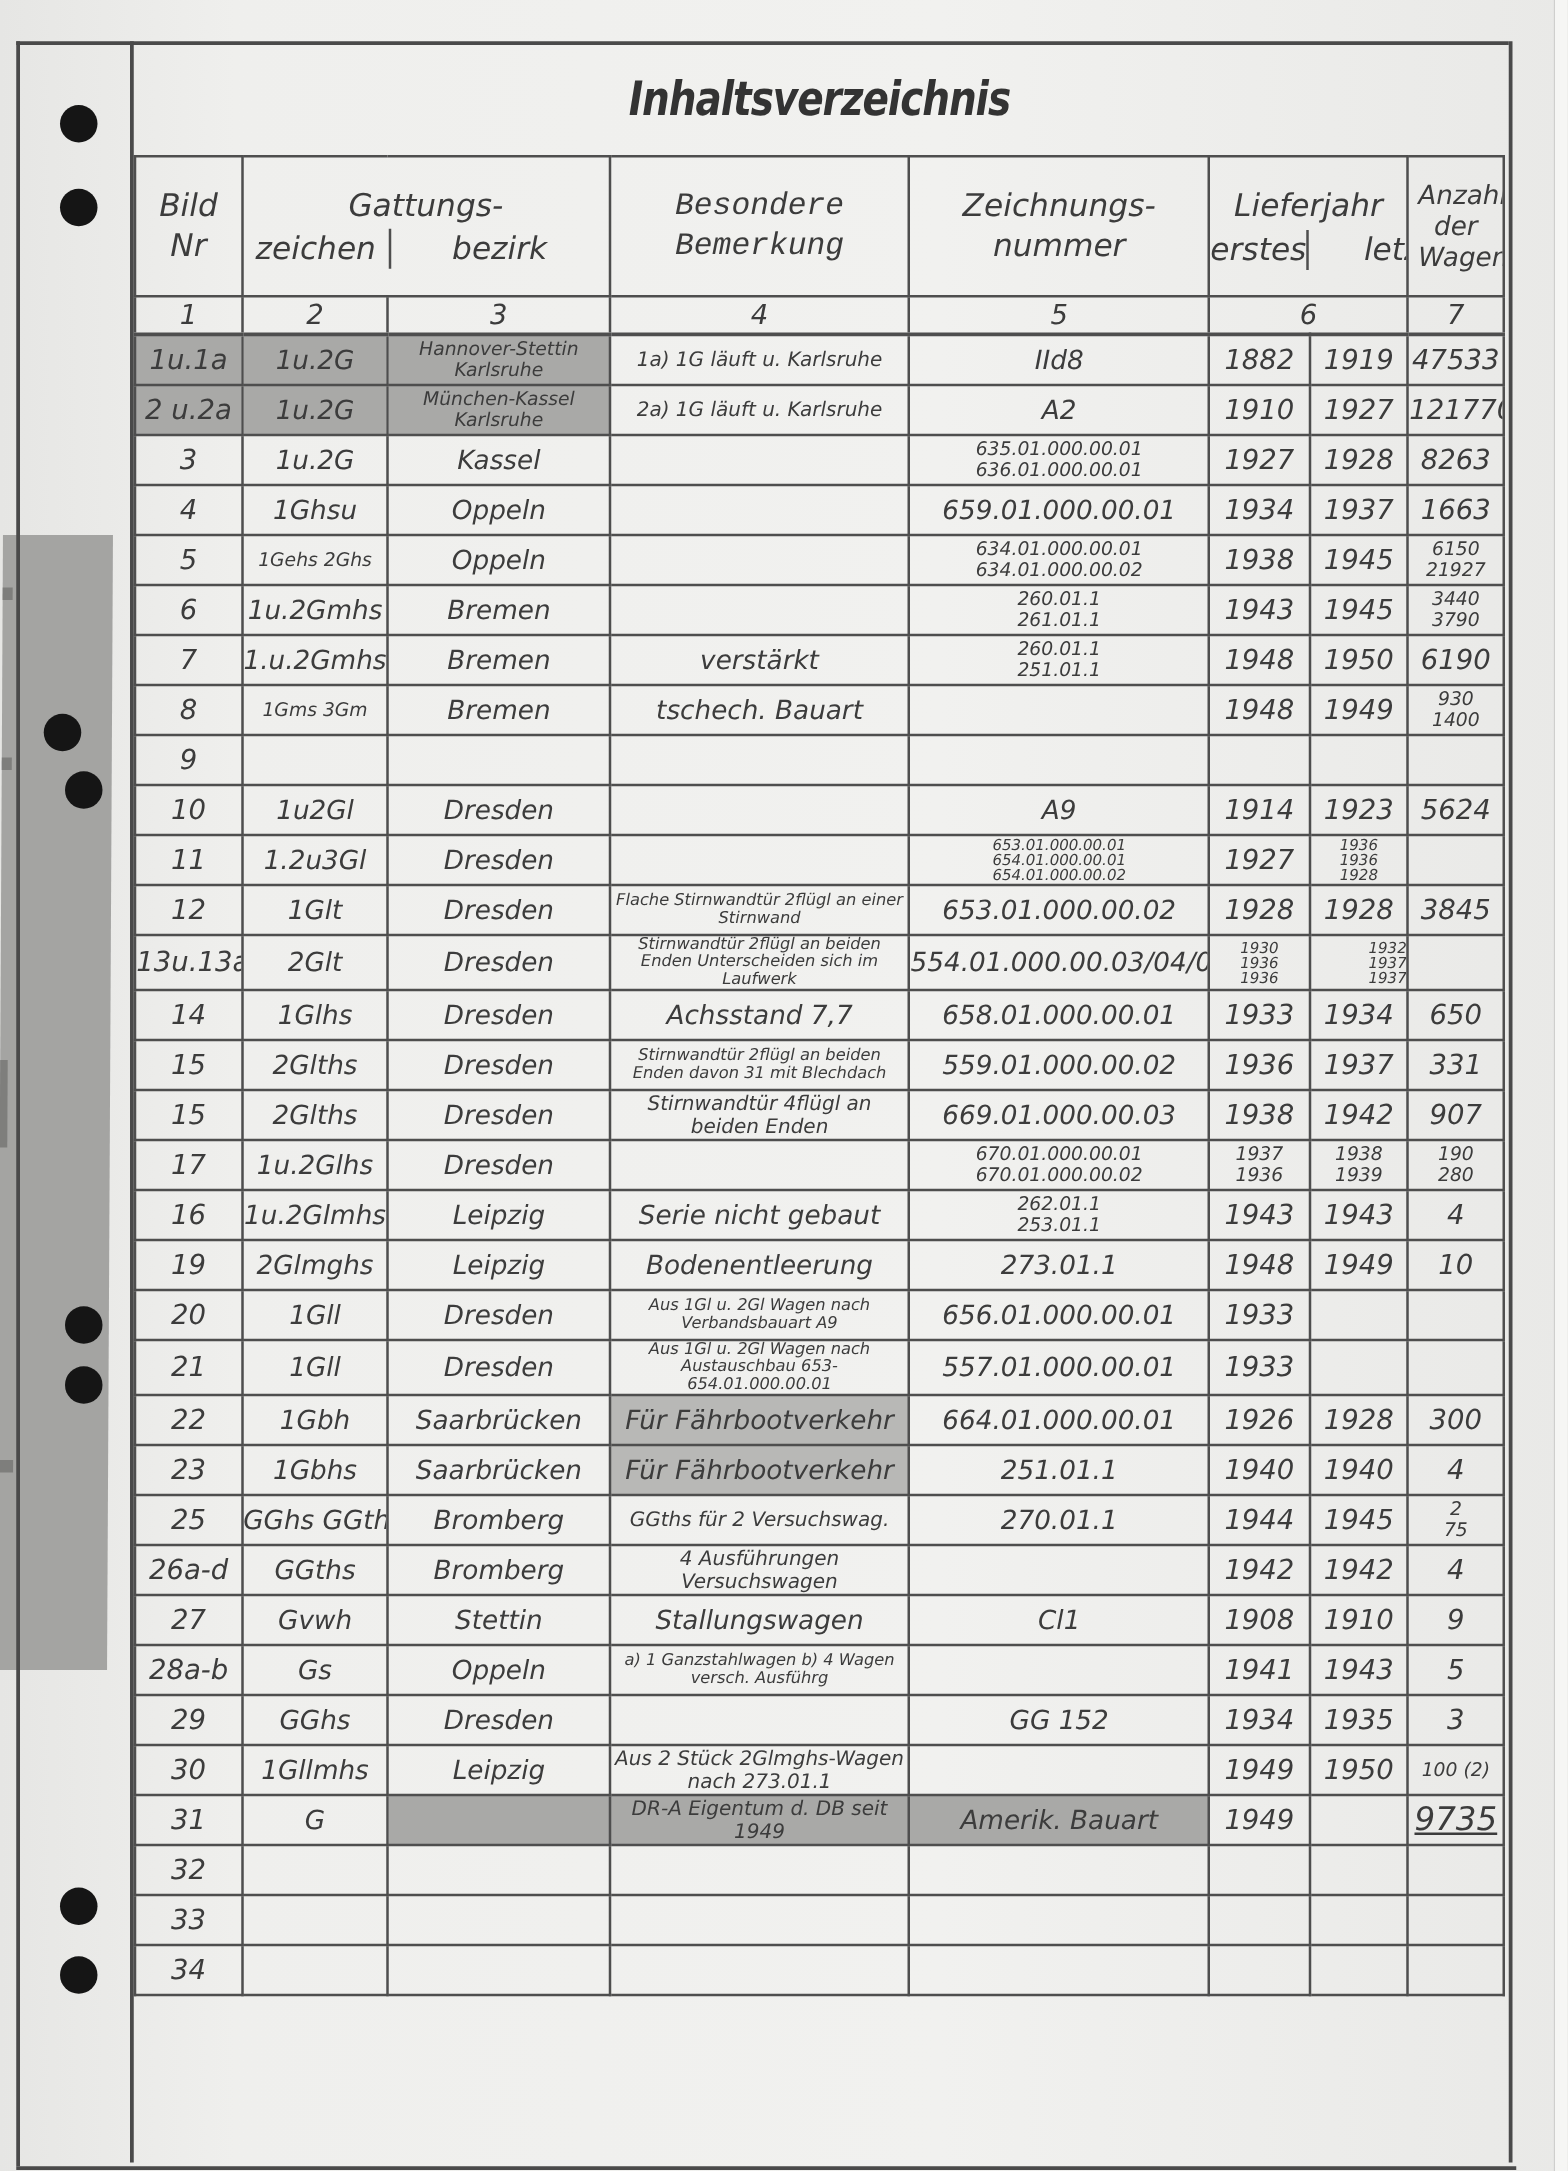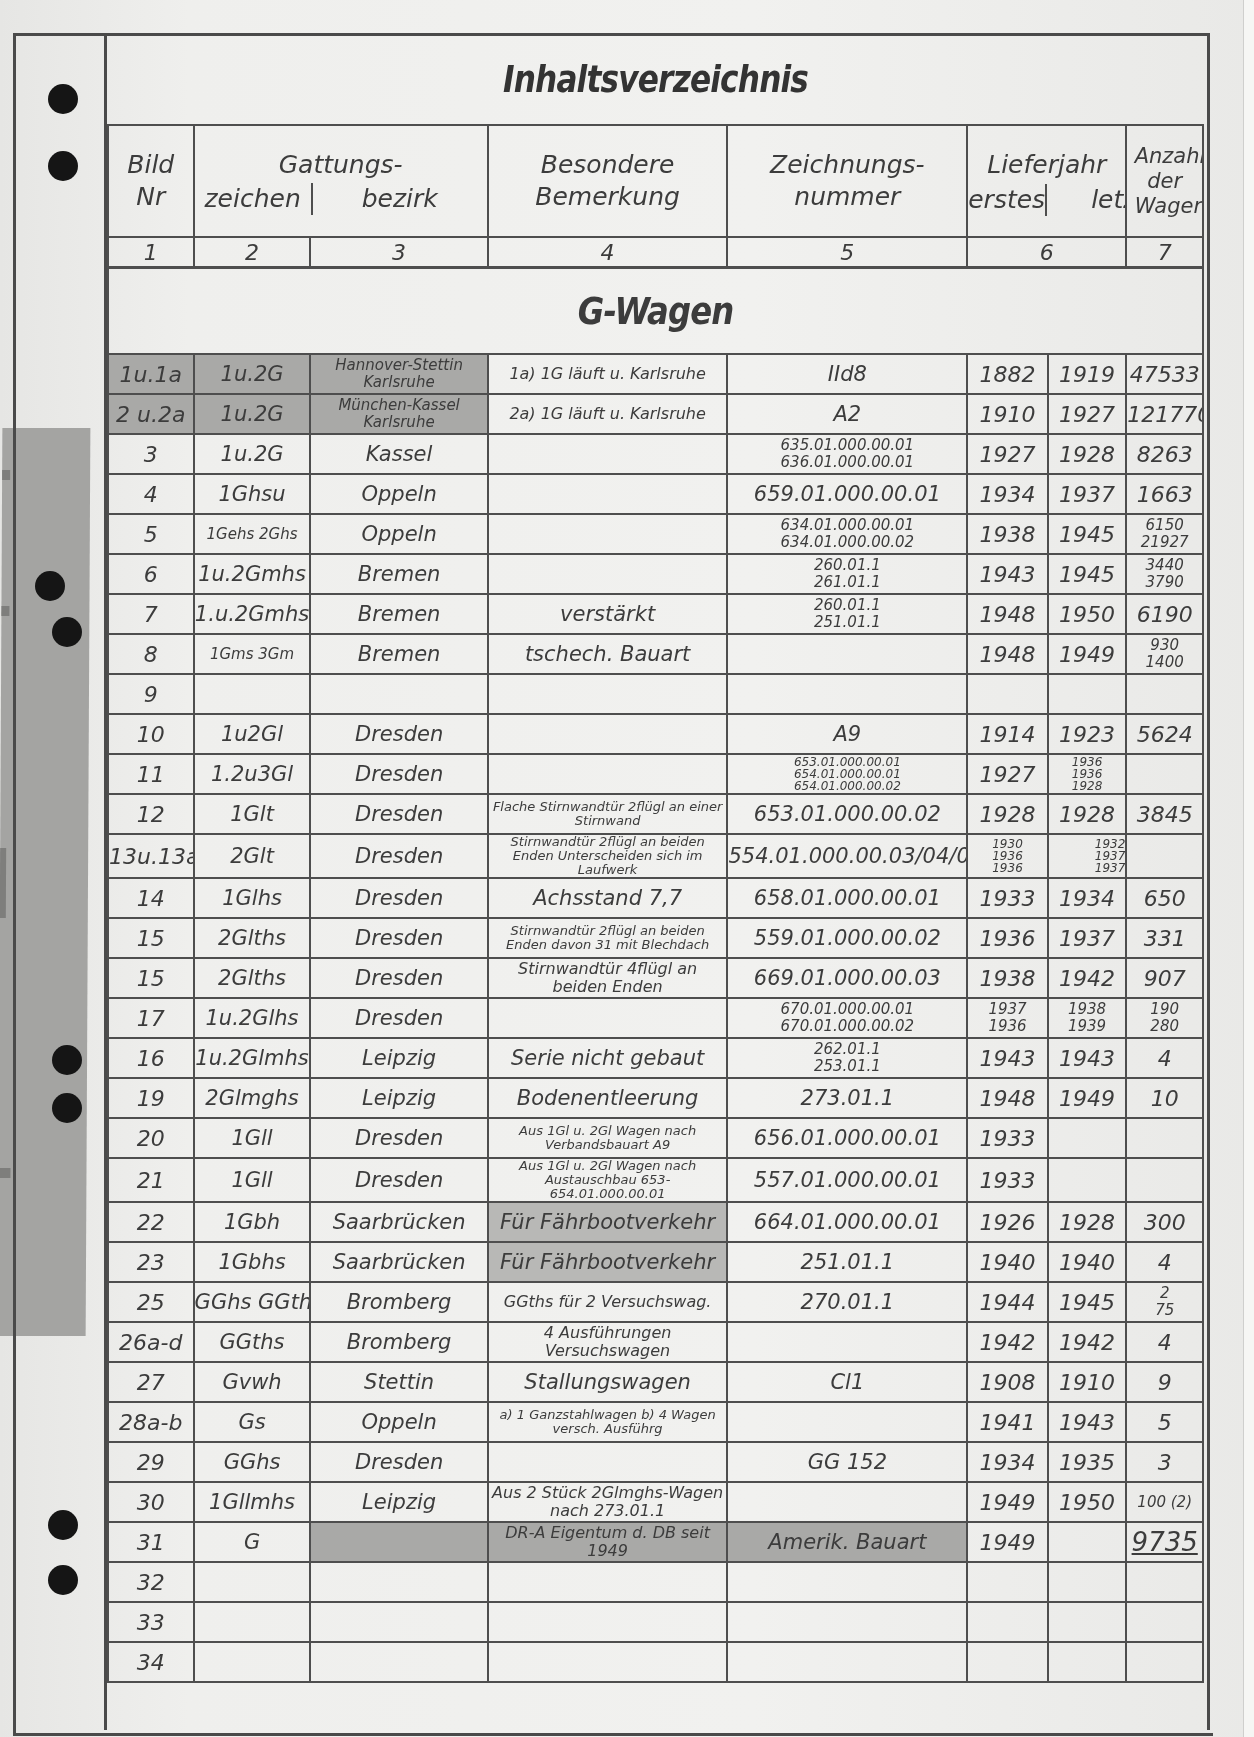--- a/index.html
+++ b/index.html
@@ -96,43 +96,40 @@
   <tbody>
       <tr style="height:112px;">
     <th rowspan="1"><span style="display:inline-block;width:50px;white-space:normal;">Bild Nr</span></th>
     <th colspan="2" style="padding:0;">
       <div style="line-height:36px;">Gattungs-</div>
       <div style="display:flex;font-style:italic;">
         <span style="width:116px;border-right:2px solid #4e4e4e;">zeichen</span>
         <span style="flex:1;">bezirk</span>
       </div>
     </th>
-    <th><span style="display:inline-block;width:180px;white-space:normal;">Besondere Bemerkung</span></th>
+    <th><span style="display:inline-block;width:180px;white-space:normal;font-family:Liberation Mono, monospace;">Besondere Bemerkung</span></th>
     <th><span style="display:inline-block;width:170px;white-space:normal;">Zeichnungs- nummer</span></th>
     <th colspan="2" style="padding:0;">
       <div style="line-height:38px;">Lieferjahr</div>
       <div style="display:flex;gap:44px;">
         <span style="width:80px;border-right:2px solid #4e4e4e;">erstes</span>
         <span style="flex:1;">letztes</span>
       </div>
     </th>
     <th class="hdr-sm"><span style="display:inline-block;width:60px;white-space:normal;">Anzahl der Wagen</span></th>
   </tr>
   <tr class="colnum">
     <td>1</td>
     <td>2</td>
     <td>3</td>
     <td>4</td>
     <td>5</td>
     <td colspan="2">6</td>
     <td>7</td>
   </tr>
-  <tr class="section">
-    <td colspan="8"><span>G-Wagen</span></td>
-  </tr>
   </tbody>
     <tbody id="rows">
       <tr class="row">
         <td class="c-nr shaded">1u.1a</td>
         <td class="c-zeichen shaded">1u.2G</td>
         <td class="c-bezirk two shaded" style="white-space: normal;">Hannover-Stettin Karlsruhe</td>
         <td class="c-bem note">1a) 1G läuft u. Karlsruhe</td>
         <td class="c-zeich">IId8</td>
         <td class="c-year">1882</td>
         <td class="c-year">1919</td>

